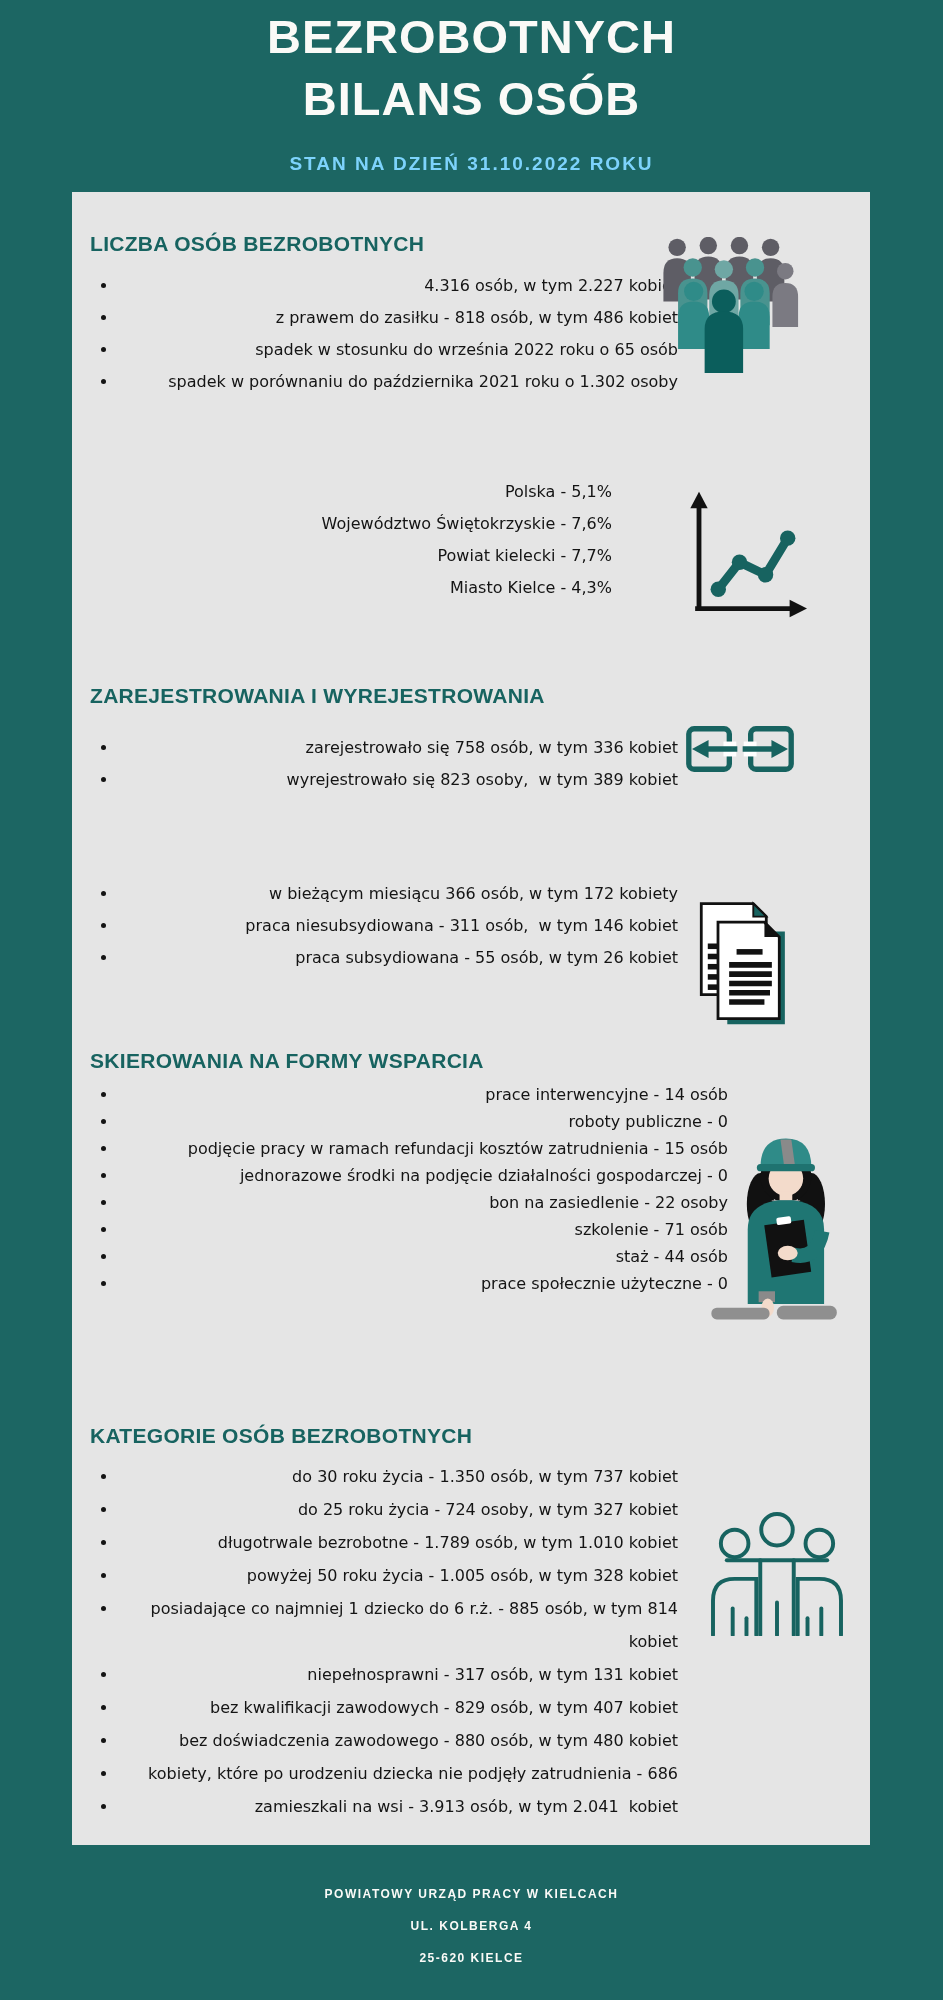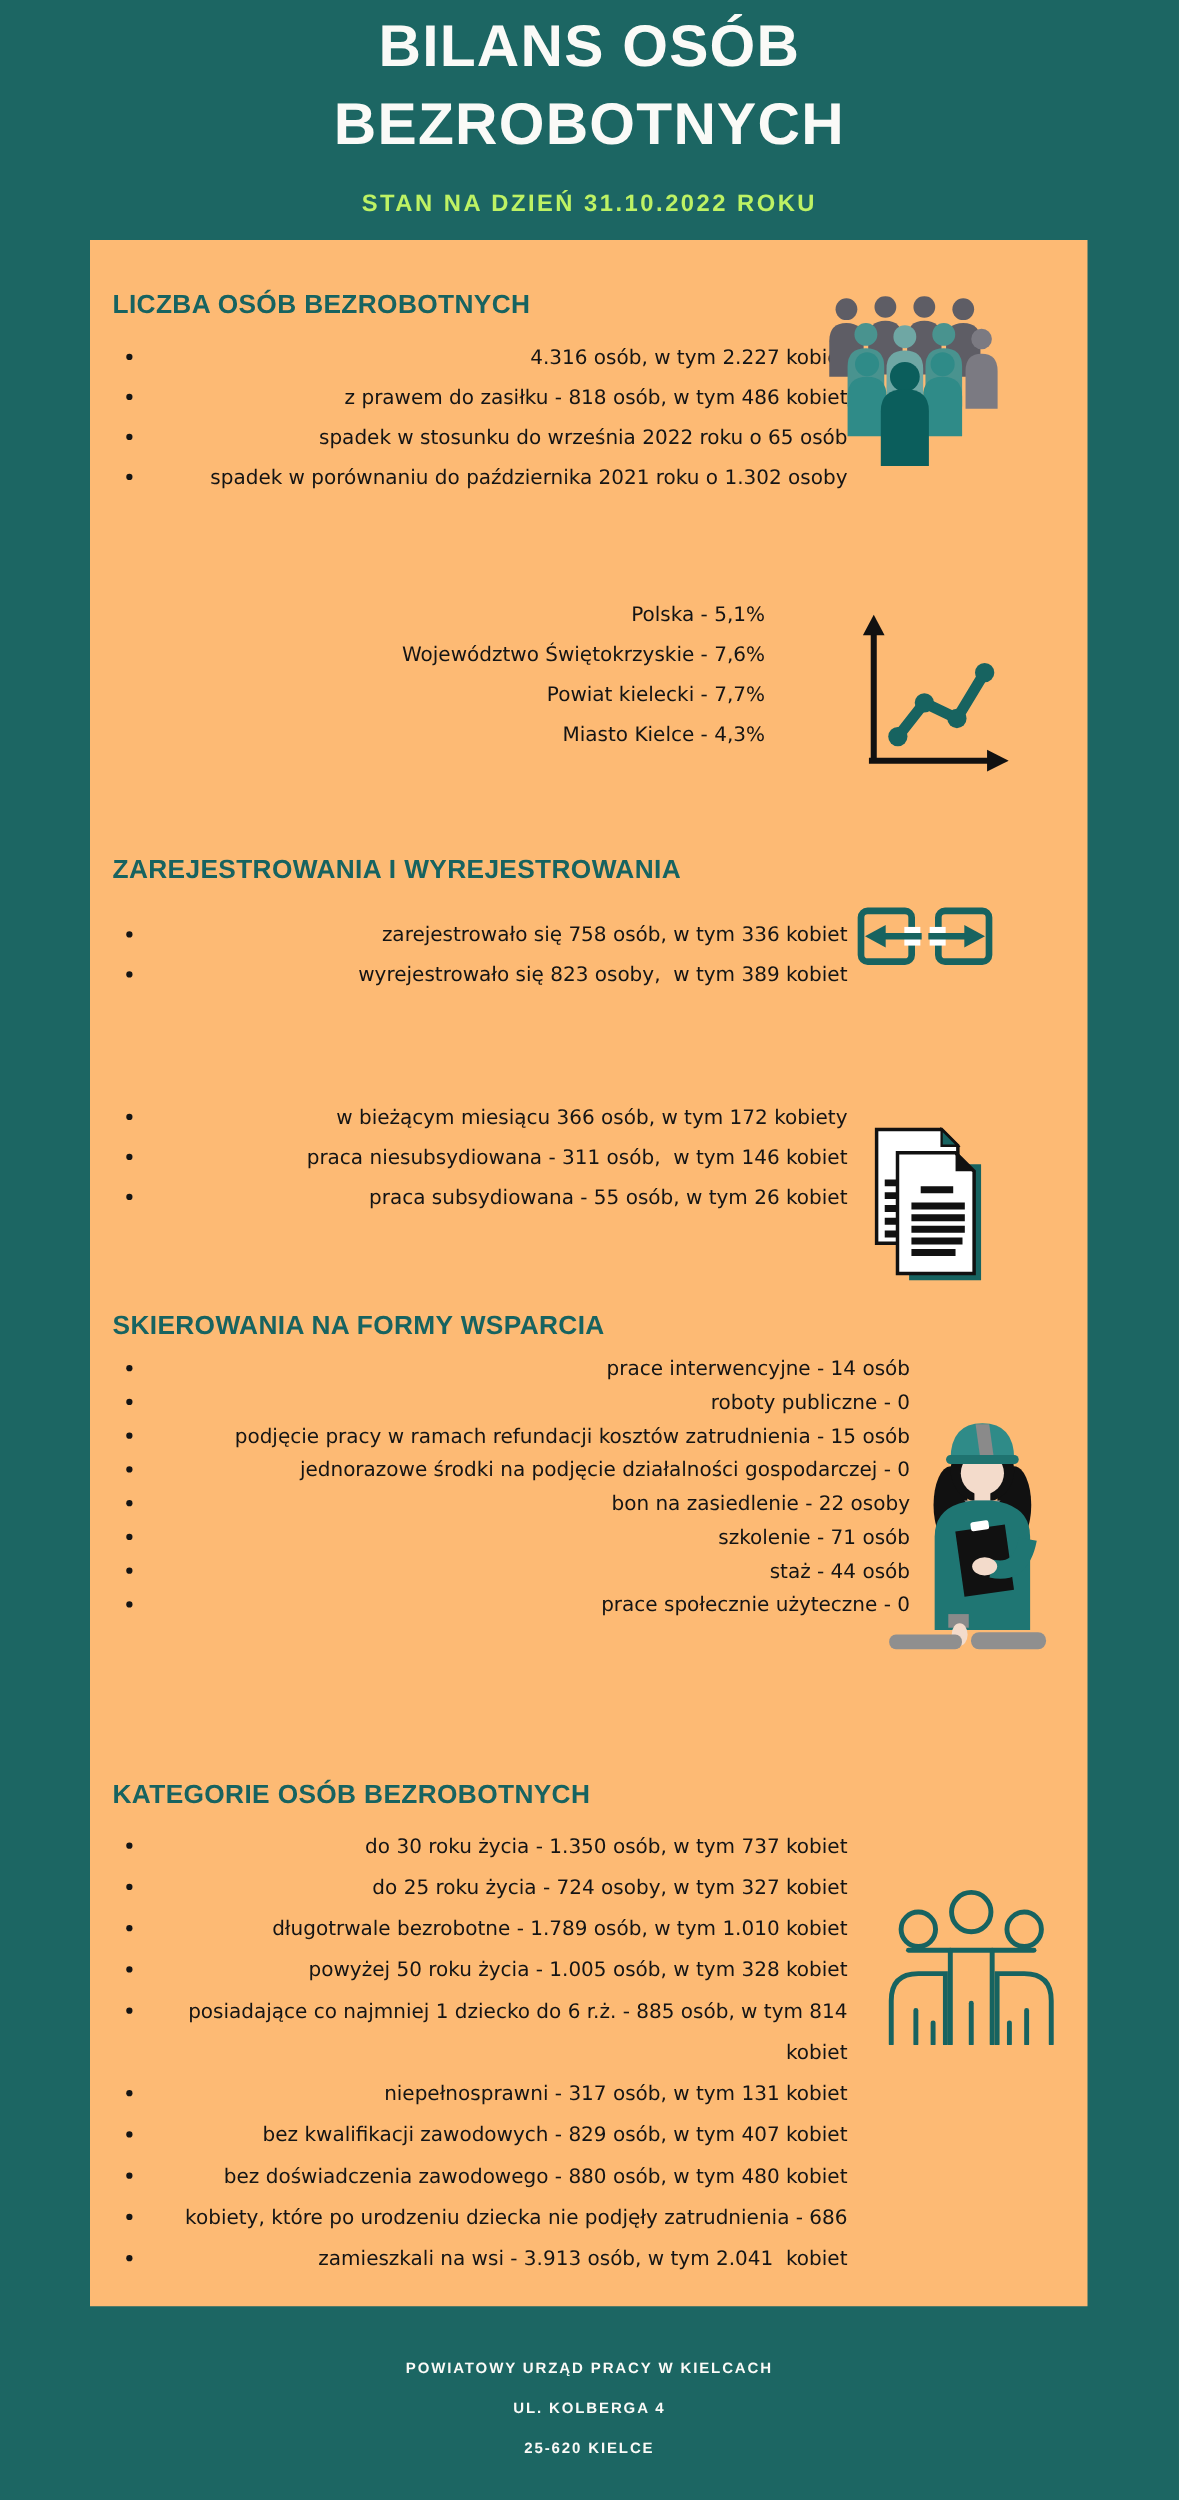--- a/index.html
+++ b/index.html
@@ -1,23 +1,23 @@
 <!DOCTYPE html>
 <html><head>
 <meta charset="utf-8">
 <style>
   html,body{margin:0;padding:0;background:#1C6663;}
   .page{position:relative;width:943px;height:2000px;background:#1C6663;overflow:hidden;
         font-family:"DejaVu Sans","Liberation Sans",sans-serif;}
   .title{position:absolute;top:6px;left:0;width:943px;text-align:center;color:#FAFAF7;
          font-family:"Liberation Sans",sans-serif;font-weight:bold;font-size:47px;
          line-height:62px;letter-spacing:1px;}
-  .subtitle{position:absolute;top:153px;left:0;width:943px;text-align:center;color:#bef264;
+  .subtitle{position:absolute;top:153px;left:0;width:943px;text-align:center;color:#7dd3fc;
          font-family:"Liberation Sans",sans-serif;font-weight:bold;font-size:19px;letter-spacing:2px;}
-  .card{position:absolute;left:72px;top:192px;width:798px;height:1653px;background:#fdba74;}
+  .card{position:absolute;left:72px;top:192px;width:798px;height:1653px;background:#e5e5e5;}
   .sec{position:absolute;left:18px;right:0;}
   .sec h2{margin:0;font-family:"Liberation Sans",sans-serif;font-weight:bold;font-size:21px;
           color:#176360;letter-spacing:0.3px;}
   .sec ul{margin:0;padding-left:28px;color:#141414;font-size:16px;text-align:right;}
   .sec li{padding-left:2px;white-space:pre-wrap;}
   .sec.plain ul{list-style:none;padding-left:2px;}
   .sec1{top:40px;} .sec1 ul{margin-top:14px;line-height:32px;width:560px;}
   .sec2{top:266px;} .sec2 ul{margin-top:18px;line-height:32px;width:520px;}
   .sec3{top:492px;} .sec3 ul{margin-top:24px;line-height:32px;width:560px;}
   .sec4{top:662px;} .sec4 ul{margin-top:24px;line-height:32px;width:560px;}
@@ -33,22 +33,22 @@
   .footer{position:absolute;top:1878px;left:0;width:943px;text-align:center;color:#FAFAF7;
           font-family:"Liberation Sans",sans-serif;font-weight:bold;font-size:12px;
           letter-spacing:1.5px;line-height:32px;}
 </style>
 </head>
 <body>
 
 <div class="page">
 
   <div class="title">
+    <div>BEZROBOTNYCH</div>
     <div>BILANS OSÓB</div>
-    <div>BEZROBOTNYCH</div>
   </div>
   <div class="subtitle">STAN NA DZIEŃ 31.10.2022 ROKU</div>
 
   <div class="card">
 
     <section class="sec sec1">
       <h2>LICZBA OSÓB BEZROBOTNYCH</h2>
       <ul>
           <li>4.316 osób, w tym 2.227 kobiet</li>
           <li>z prawem do zasiłku - 818 osób, w tym 486 kobiet</li>

